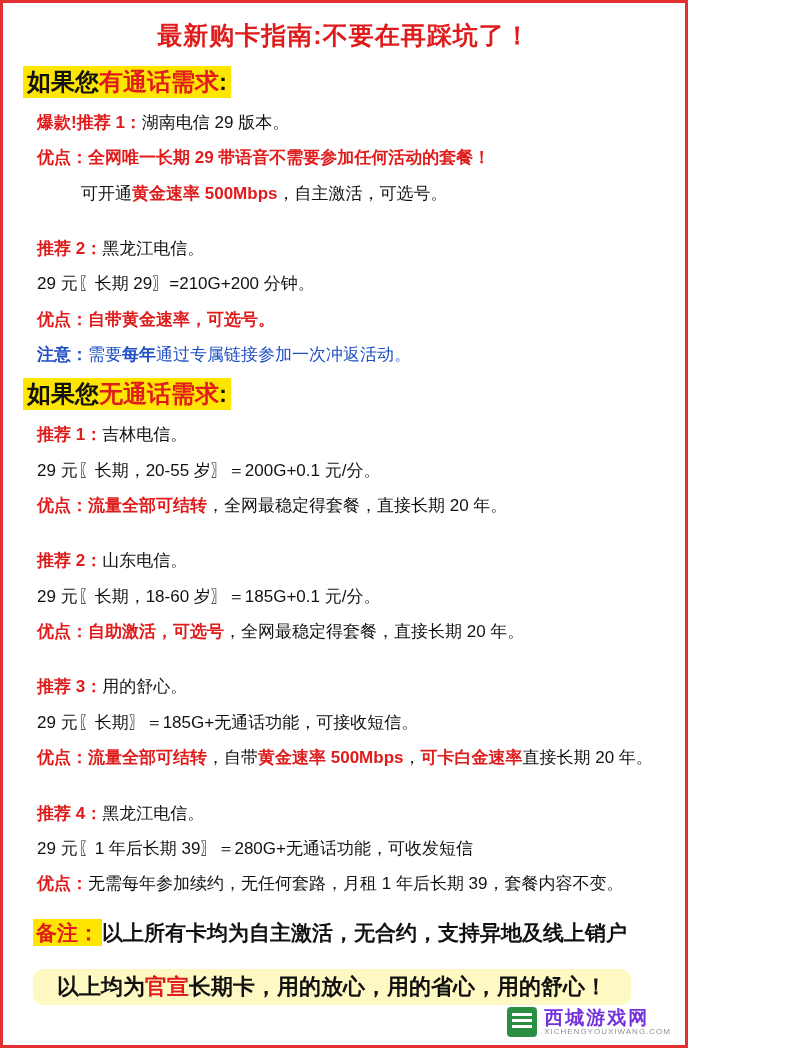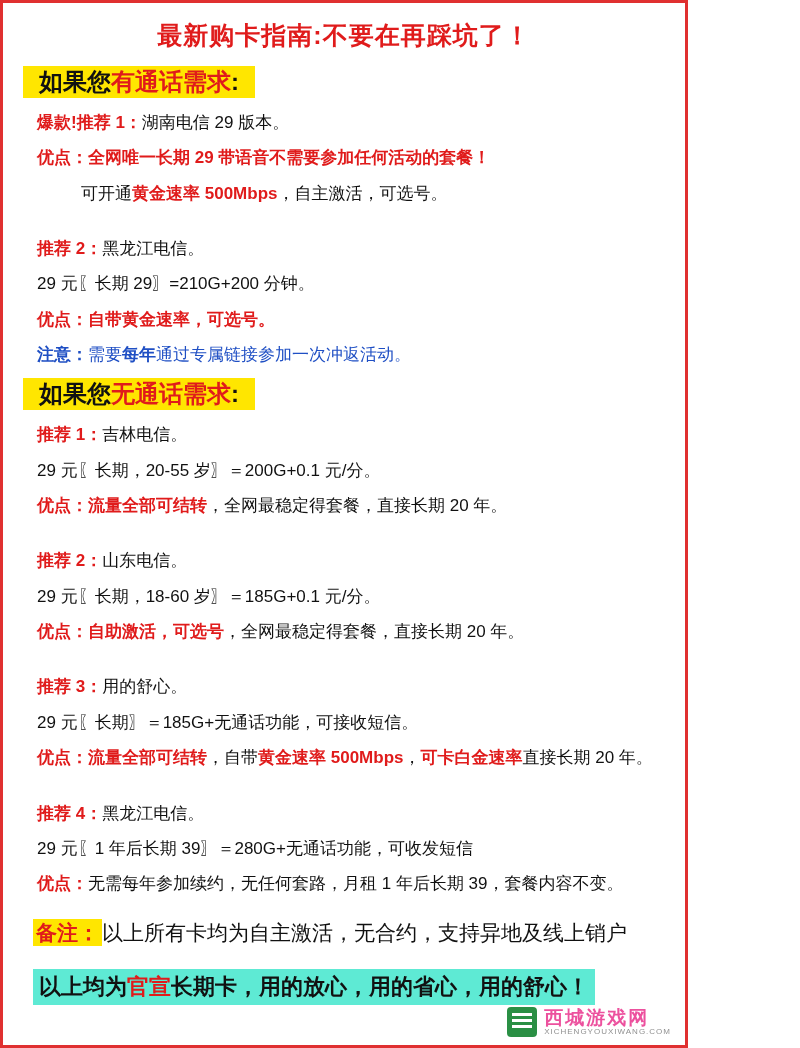--- a/index.html
+++ b/index.html
@@ -31,21 +31,21 @@
     font-size: 25px;
     letter-spacing: 1px;
     margin: 6px 0 14px 0;
   }
   .hl-head {
     background: #ffe600;
     display: inline-block;
     font-weight: bold;
     font-size: 24px;
     color: #111;
-    padding: 1px 16px;
+    padding: 1px 4px;
     line-height: 1.25;
   }
   .hl-head .red {
     color: #e01b1b;
   }
   .sec-head {
     margin: 10px 0 12px 4px;
   }
   .line {
     font-size: 17px;
@@ -82,31 +82,32 @@
     line-height: 1.4;
   }
   .note-tag {
     background: #ffe600;
     color: #e01b1b;
     font-weight: bold;
     padding: 2px 3px;
   }
   .note-text {
     color: #111;
-    font-weight: normal;
+    font-weight: bold;
   }
   .final-row {
     margin: 14px 0 0 14px;
-    background: #5eead4;
+    background: #fef9c3;
     display: inline-block;
     font-size: 22px;
     font-weight: bold;
     color: #111;
-    padding: 3px 6px;
+    padding: 3px 24px;
     line-height: 1.35;
+    border-radius: 10px;
   }
   .final-row .red {
     color: #e01b1b;
   }
   .watermark {
     position: absolute;
     right: 14px;
     bottom: 8px;
     display: flex;
     align-items: center;
@@ -129,21 +130,21 @@
     box-shadow: 0 6px 0 #fff, 0 12px 0 #fff;
   }
   .wm-txt {
     display: flex;
     flex-direction: column;
     line-height: 1.05;
   }
   .wm-main {
     font-size: 19px;
     font-weight: bold;
-    color: #ec4899;
+    color: #6d28d9;
     letter-spacing: 2px;
   }
   .wm-sub {
     font-size: 8px;
     color: #8a8a8a;
     letter-spacing: 1px;
   }
 </style>
 </head>
 <body>

